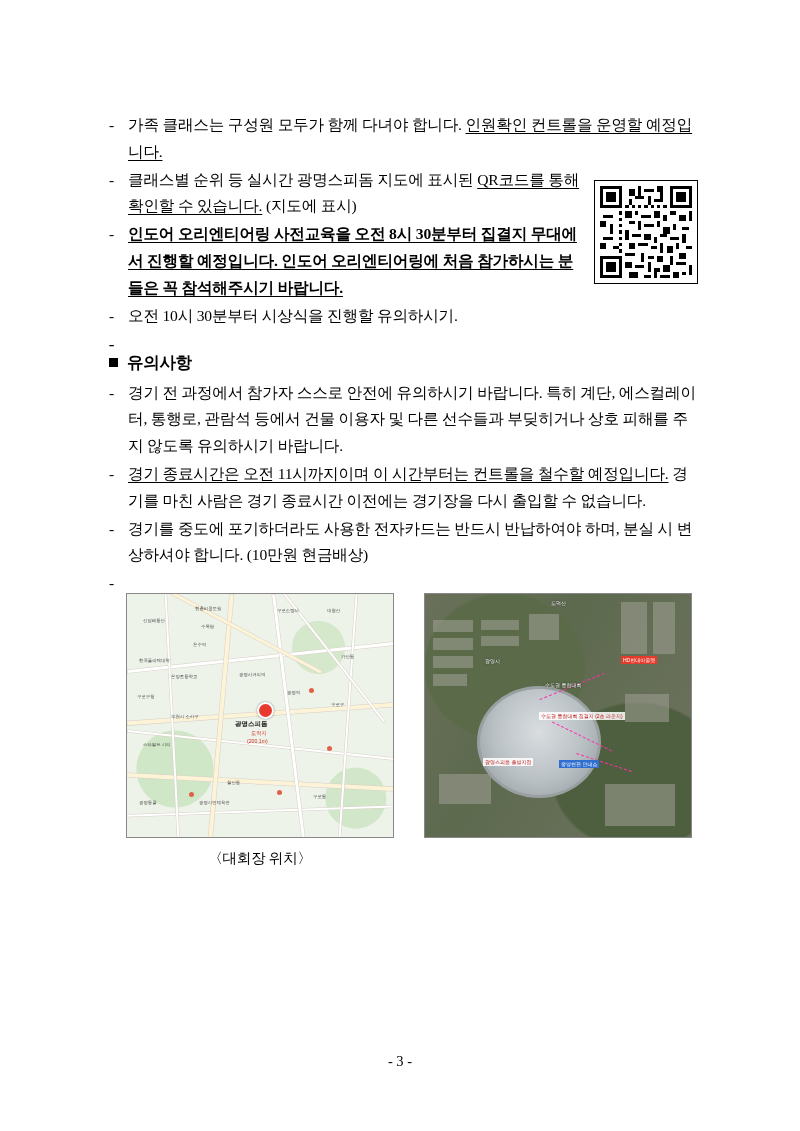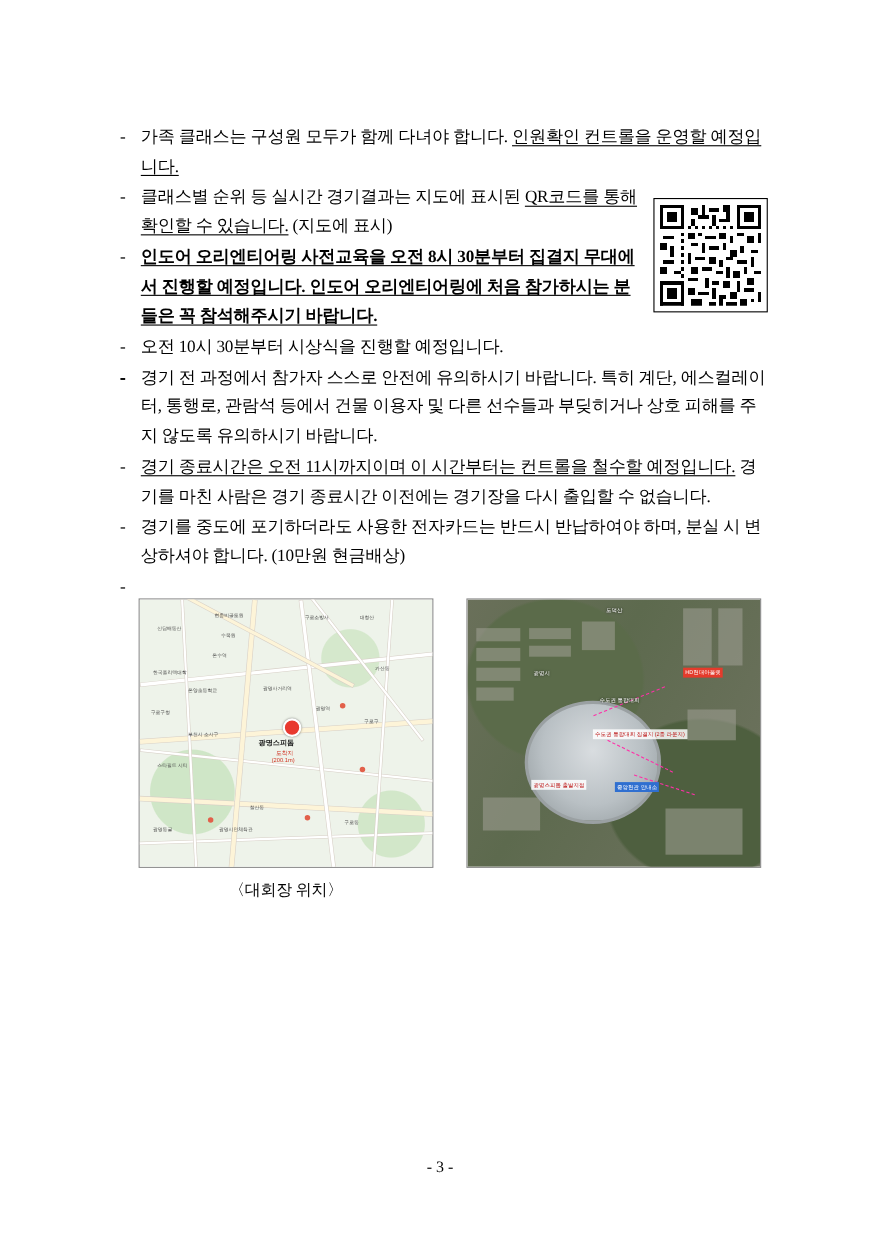--- a/index.html
+++ b/index.html
@@ -218,31 +218,31 @@
   <div class="content">
 
     <ul class="dashlist">
       <li>
         <span class="dash">-</span>
         <span>가족 클래스는 구성원 모두가 함께 다녀야 합니다. </span><span class="u">인원확인 컨트롤을 운영할 예정입니다.</span>
       </li>
 
       <li class="narrow">
         <span class="dash">-</span>
-        <span>클래스별 순위 등 실시간 경기결과는 지도에 표시된 </span><span class="u">QR코드를 통해 확인할 수 있습니다.</span><span> (지도에 표시)</span>
+        <span>클래스별 순위 등 실시간 광명스피돔 지도에 표시된 </span><span class="u">QR코드를 통해 확인할 수 있습니다.</span><span> (지도에 표시)</span>
       </li>
 
       <li class="narrow">
         <span class="dash">-</span>
         <span class="b u">인도어 오리엔티어링 사전교육을 오전 8시 30분부터 집결지 무대에서 진행할 예정입니다. 인도어 오리엔티어링에 처음 참가하시는 분들은 꼭 참석해주시기 바랍니다.</span>
       </li>
 
       <li>
         <span class="dash">-</span>
-        <span>오전 10시 30분부터 시상식을 진행할 예정입니다.</span>
+        <span>오전 10시 30분부터 시상식을 진행할 유의하시기.</span>
       </li>
 
       <li>
         <span class="dash">-</span>
       </li>
 
       <li>
         <span class="dash">-</span>
       </li>
     </ul>
@@ -345,20 +345,23 @@
           <rect x="9" y="27" width="3" height="2"></rect>
             <rect x="14" y="28" width="2" height="1"></rect>
           <rect x="17" y="27" width="1" height="2"></rect>
             <rect x="19" y="28" width="3" height="1"></rect>
           <rect x="23" y="27" width="2" height="2"></rect>
             <rect x="26" y="27" width="1" height="1"></rect>
         </g>
       </svg>
     </div>
 
+    <div class="section-head">
+      <span class="sq"></span><span>유의사항</span>
+    </div>
 
     <ul class="dashlist">
       <li>
         <span class="dash">-</span>
         <span>경기 전 과정에서 참가자 스스로 안전에 유의하시기 바랍니다. 특히 계단, 에스컬레이터, 통행로, 관람석 등에서 건물 이용자 및 다른 선수들과 부딪히거나 상호 피해를 주지 않도록 유의하시기 바랍니다.</span>
       </li>
       <li>
         <span class="dash">-</span>
         <span class="u">경기 종료시간은 오전 11시까지이며 이 시간부터는 컨트롤을 철수할 예정입니다.</span><span> 경기를 마친 사람은 경기 종료시간 이전에는 경기장을 다시 출입할 수 없습니다.</span>
       </li>

